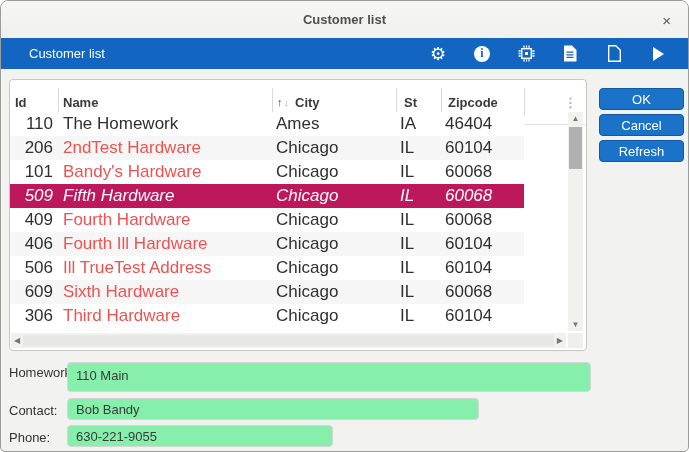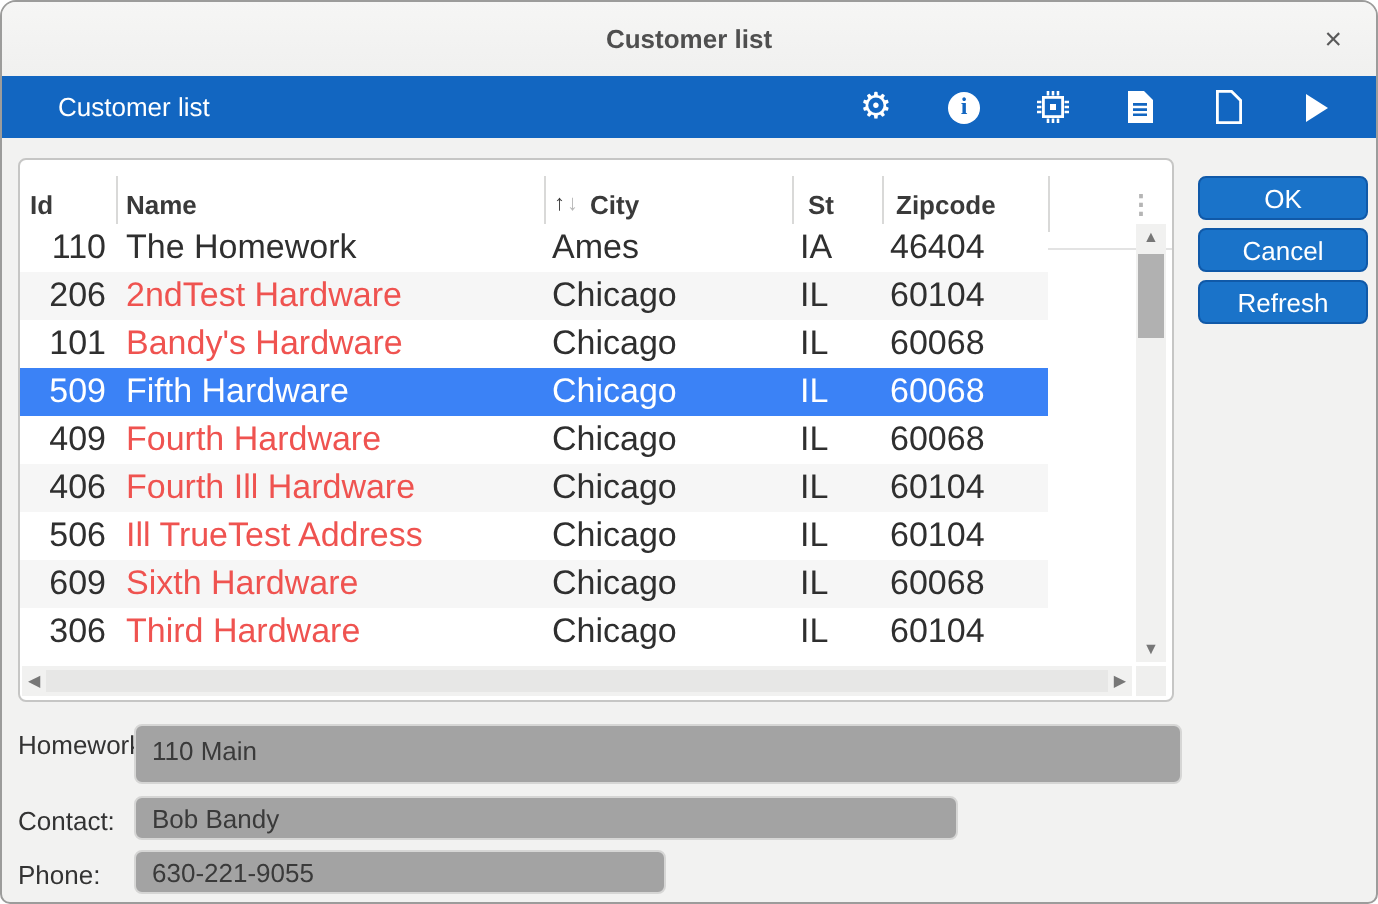--- a/index.html
+++ b/index.html
@@ -74,21 +74,21 @@
   .h-zip  { width: 83px; padding-left: 7px; }
   .sort-asc  { color: #3c3c3c; font-size: 11px; margin-right: 1px; }
   .sort-desc { color: #b9b9b9; font-size: 11px; margin-right: 6px; }
   .col-menu {
     position: absolute; right: 7px; top: 50%; transform: translateY(-50%);
     color: #b5b5b5; font-size: 13px; line-height: 1; padding: 2px;
   }
   .tbody { position: absolute; top: 32px; left: 0; font-size: 17px; color: #2f2f2f; }
   .trow { display: flex; width: 514px; height: 24px; align-items: center; background: #fff; }
   .trow.alt { background: #f6f6f6; }
-  .trow.sel { background: #3b82f6; color: #fff; }
+  .trow.sel { background: #be185d; color: #fff; font-style: italic; }
   .trow.sel .c { color: #fff; }
   .c { display: block; white-space: nowrap; overflow: hidden; }
   .c.id   { width: 48px; text-align: right; padding-right: 5px; }
   .c.name { width: 214px; padding-left: 5px; }
   .c.city { width: 124px; padding-left: 4px; }
   .c.st   { width: 45px; padding-left: 4px; }
   .c.zip  { width: 83px; padding-left: 4px; }
   .c.name.red { color: #ef5350; }
   
   .vscroll {
@@ -112,21 +112,21 @@
     height: 22px; background: #1a73c9; border: 1px solid #1059a8; border-radius: 4px;
     color: #fff; font-size: 13px; font-family: "Liberation Sans", sans-serif;
     display: flex; align-items: center; justify-content: center; cursor: default;
   }
   
   .field-label { position: absolute; left: 8px; font-size: 13px; color: #333; }
   .lbl-address { top: 364px; }
   .lbl-contact { top: 402px; }
   .lbl-phone   { top: 429px; }
   .tfield {
-    position: absolute; background: #a3a3a3; border: 1px solid #d6d6d5; border-radius: 4px;
+    position: absolute; background: #86efac; border: 1px solid #d6d6d5; border-radius: 4px;
     font-size: 13px; color: #3a3a3a; font-family: "Liberation Sans", sans-serif;
     padding: 0 8px; outline: none;
   }
   .f-address { left: 66px; top: 361px; width: 524px; height: 30px; resize: none; padding-top: 5px; line-height: 15px; }
   .f-contact { left: 66px; top: 397px; width: 412px; height: 22px; }
   .f-phone   { left: 66px; top: 424px; width: 266px; height: 22px; }
 </style>
 </head>
 <body>
 

